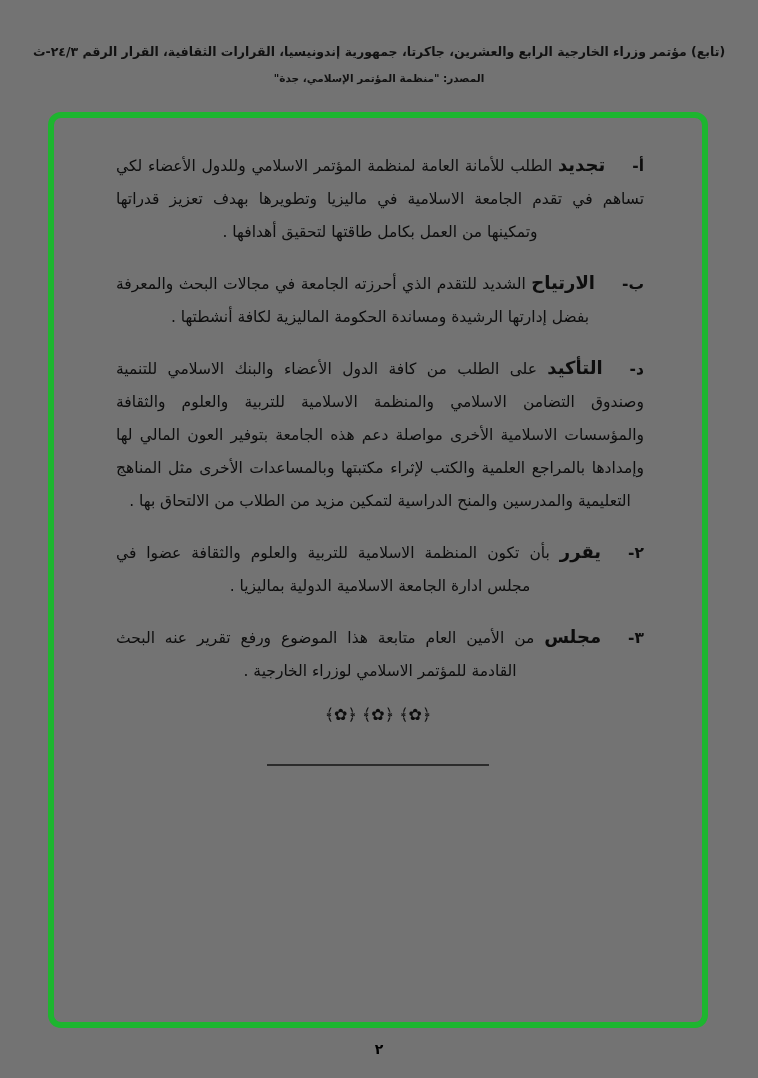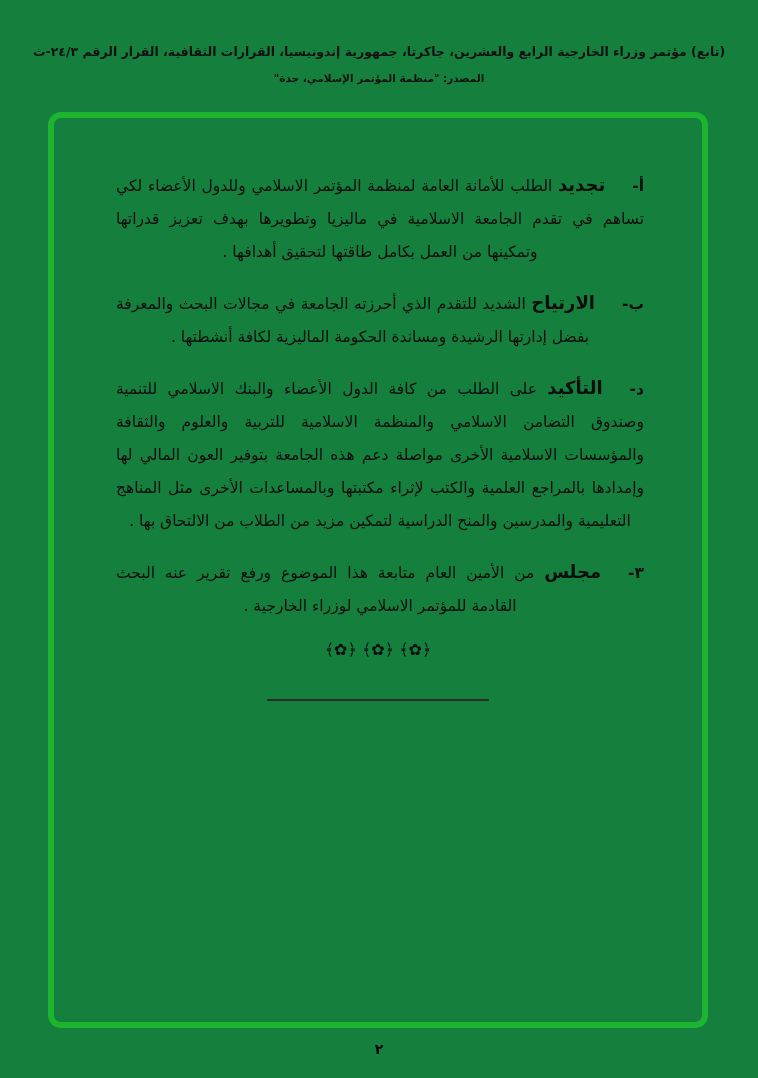--- a/index.html
+++ b/index.html
@@ -1,19 +1,19 @@
 <!DOCTYPE html>
 <html lang="ar"><head>
 <meta charset="utf-8">
 <style>
   html,body{margin:0;padding:0;background:#ffffff;}
   .page{
     position:relative;
     width:758px;height:1078px;
-    background:#15803d;
+    background:#737373;
     overflow:hidden;
     font-family:"DejaVu Sans", sans-serif;
     color:#111;
   }
   
   .doc-header{
     position:absolute;top:44px;left:0;right:0;
     direction:rtl;text-align:center;
   }
   .hdr-line1{
@@ -27,21 +27,21 @@
   .green-box{
     position:absolute;
     left:48px;top:112px;
     width:660px;height:916px;
     box-sizing:border-box;
     border:6px solid #1db52f;
     border-radius:13px;
   }
   .box-content{
     direction:rtl;
-    padding:50px 58px 0 62px;
+    padding:30px 58px 0 62px;
   }
   .para{
     margin:0 0 17px 0;
     font-size:15.5px;
     line-height:33px;
     text-align:justify;
     text-align-last:center;
     color:#0d0d0d;
   }
   .marker{font-weight:bold;}
@@ -81,20 +81,21 @@
 
   <div class="green-box" style="border-color: rgb(29, 181, 47);">
     <div class="box-content" id="items-container">
   <p class="para"><span class="marker">أ-</span><span class="gap"></span><b class="lead">تجديد</b> <span class="text">الطلب للأمانة العامة لمنظمة المؤتمر الاسلامي وللدول الأعضاء لكي تساهم في تقدم الجامعة الاسلامية في ماليزيا وتطويرها بهدف تعزيز قدراتها وتمكينها من العمل بكامل طاقتها لتحقيق أهدافها .</span></p>
 
   <p class="para"><span class="marker">ب-</span><span class="gap"></span><b class="lead">الارتياح</b> <span class="text">الشديد للتقدم الذي أحرزته الجامعة في مجالات البحث والمعرفة بفضل إدارتها الرشيدة ومساندة الحكومة الماليزية لكافة أنشطتها .</span></p>
 
 
   <p class="para"><span class="marker">د-</span><span class="gap"></span><b class="lead">التأكيد</b> <span class="text">على الطلب من كافة الدول الأعضاء والبنك الاسلامي للتنمية وصندوق التضامن الاسلامي والمنظمة الاسلامية للتربية والعلوم والثقافة والمؤسسات الاسلامية الأخرى مواصلة دعم هذه الجامعة بتوفير العون المالي لها وإمدادها بالمراجع العلمية والكتب لإثراء مكتبتها وبالمساعدات الأخرى مثل المناهج التعليمية والمدرسين والمنح الدراسية لتمكين مزيد من الطلاب من الالتحاق بها .</span></p>
 
+  <p class="para"><span class="marker">٢-</span><span class="gap"></span><b class="lead">يقرر</b> <span class="text">بأن تكون المنظمة الاسلامية للتربية والعلوم والثقافة عضوا في مجلس ادارة الجامعة الاسلامية الدولية بماليزيا .</span></p>
 
   <p class="para"><span class="marker">٣-</span><span class="gap"></span><b class="lead">مجلس</b> <span class="text">من الأمين العام متابعة هذا الموضوع ورفع تقرير عنه البحث القادمة للمؤتمر الاسلامي لوزراء الخارجية .</span></p>
 </div>
 
     <div class="ornament">﴾✿﴿ ﴾✿﴿ ﴾✿﴿</div>
 
     <hr class="sig-line">
   </div>
 
   <div class="page-number">٢</div>

